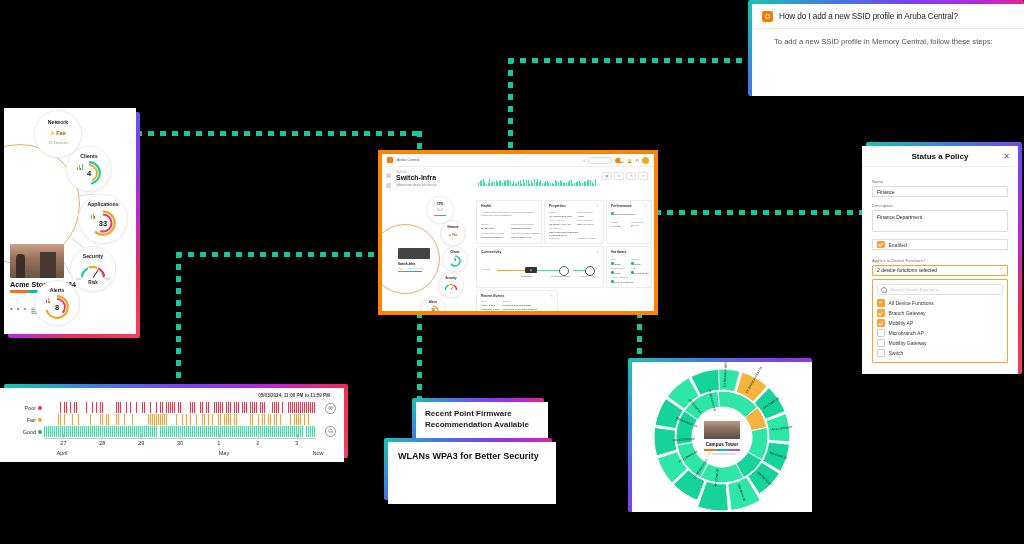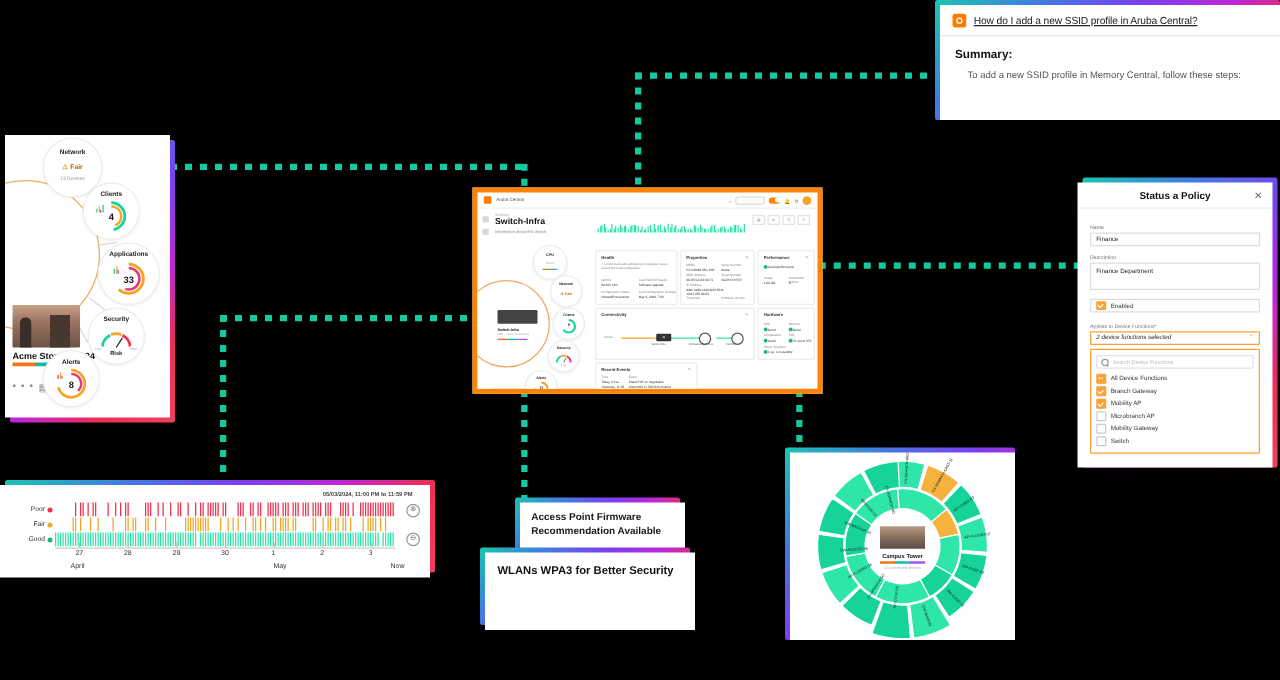--- a/index.html
+++ b/index.html
@@ -21,21 +21,21 @@
 
   
   #ssid-rim{left:748px;top:0px;width:276px;height:96px;}
   #ssid-card{left:752px;top:4px;width:272px;height:92px;background:#fff;}
   .ssid-head{display:flex;align-items:center;gap:6px;padding:7px 10px 6px 10px;
              border-bottom:1px solid #e8e8e8;background:#fff;}
   .q-badge{width:11px;height:11px;border-radius:2px;background:#ff7a00;flex:none;
            position:relative;}
   .q-badge:after{content:"";position:absolute;left:3px;top:3px;width:5px;height:5px;
            border:1.4px solid #fff;border-radius:50%;box-sizing:border-box;}
-  .ssid-q{font-size:8.2px;color:#222;letter-spacing:-.1px;text-decoration:underline;}
+  .ssid-q{font-size:8.2px;color:#222;letter-spacing:-.1px;}
   .ssid-body{padding:8px 10px 6px 12px;}
   .ssid-sum{font-size:9.4px;font-weight:bold;color:#111;margin-bottom:7px;}
   .ssid-lead{font-size:7.6px;color:#555;margin:0 0 5px 10px;}
   .ssid-ol{margin:0;padding-left:24px;}
   .ssid-ol li{font-size:7.6px;color:#555;margin-bottom:3px;line-height:1.25;}
   .ssid-ol b{color:#1a1a1a;}
 
   
   #acme-rim{left:8px;top:112px;width:132px;height:226px;}
   #acme-card{left:4px;top:108px;width:132px;height:226px;}
@@ -190,21 +190,20 @@
   <div class="dots dots-h" style="left:176px;top:252px;width:244px;"></div>
   <div class="dots dots-v" style="left:417px;top:312px;height:92px;"></div>
 
   <div class="rim" id="ssid-rim"></div>
   <div class="card" id="ssid-card">
     <div class="ssid-head">
       <span class="q-badge"></span>
       <span class="ssid-q">How do I add a new SSID profile in Aruba Central?</span>
     </div>
     <div class="ssid-body">
-      <div class="ssid-sum">Summary:</div>
       <div class="ssid-lead">To add a new SSID profile in Memory Central, follow these steps:</div>
     </div>
   </div>
 
   <div class="rim" id="acme-rim"></div>
   <div class="card" id="acme-card">
     <div class="acme-inner">
 
       <div class="link" style="left:70px;top:70px;width:20px;transform:rotate(-38deg);"></div>
       <div class="link" style="left:72px;top:88px;width:18px;transform:rotate(-8deg);"></div>
@@ -834,21 +833,21 @@
       <div class="pval" style="left:26px;top:13px;">Client PoE on negotiation</div>
       <div class="pval" style="left:4px;top:17px;">Yesterday, 11:53</div>
       <div class="pval" style="left:26px;top:17px;">Client 802.1x RADIUS timeout</div>
       <div class="pval" style="left:4px;top:21px;">Yesterday, 10:22a</div>
       <div class="pval" style="left:26px;top:21px;">Device restarted</div>
     </div>
   </div>
 
   <div class="rim" id="n1-rim"></div>
   <div class="card" id="n1-card">
-    <div class="n-title">Access Point Firmware Recommendation Available</div>
+    <div class="n-title">Recent Point Firmware Recommendation Available</div>
   </div>
 
   <div class="rim" id="n2-rim"></div>
   <div class="card" id="n2-card">
     <div class="n2-title">WLANs WPA3 for Better Security</div>
   </div>
 
   <div class="rim" id="sb-rim"></div>
   <div class="card" id="sb-card">
     <svg id="sb-svg" style="position:absolute;inset:0;width:100%;height:100%;">

